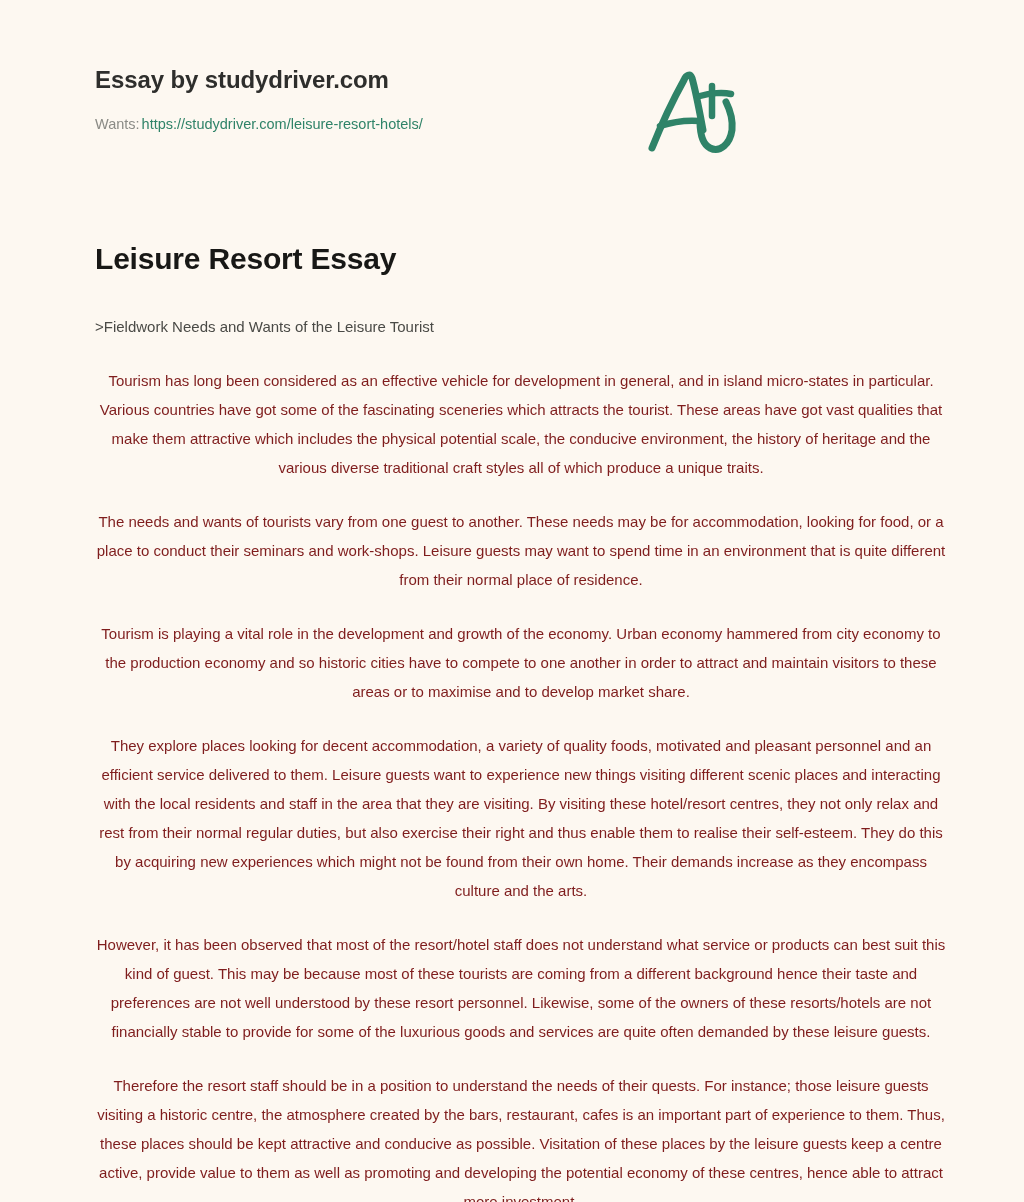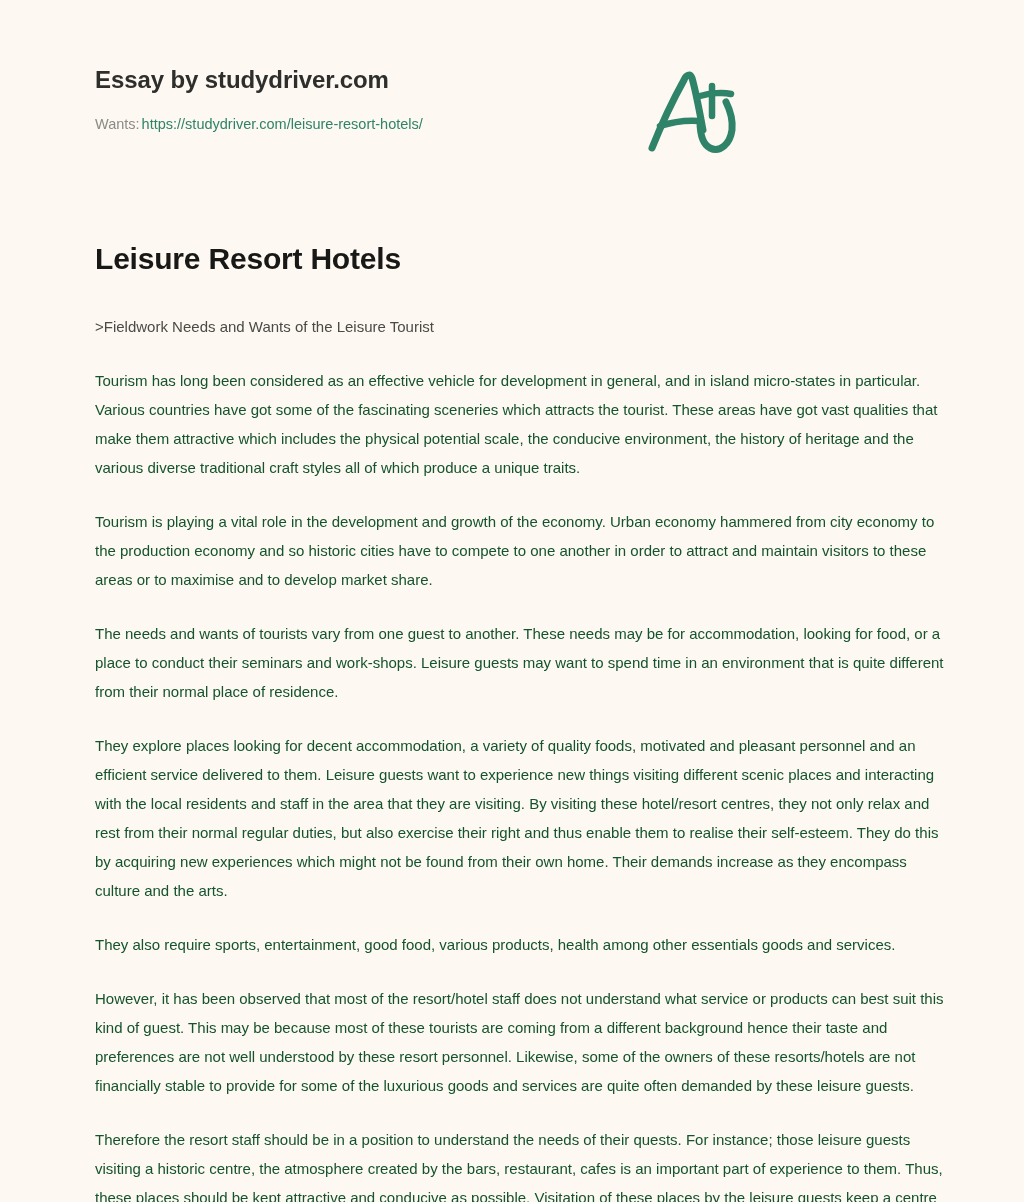--- a/index.html
+++ b/index.html
@@ -102,23 +102,23 @@
   .subtitle {
     font-size: 15px;
     line-height: 29px;
     color: #4a4a46;
     margin: 8px 0 25px 0;
   }
 
   .para {
     font-size: 15px;
     line-height: 29px;
-    color: #14532d;
+    color: #7f1d1d;
     margin: 0 0 25px 0;
-    text-align: left;
+    text-align: center;
   }
 
   .para:last-child {
     margin-bottom: 0;
   }
 </style>
 </head>
 <body>
 
 <div class="page">
@@ -138,27 +138,26 @@
           <path d="M20 62 C32 58 48 56 60 57" stroke-width="6.5"></path>
           <path d="M60 57 C60 70 62 80 70 84 C80 89 90 80 92 66 C93 56 90 46 86 38" stroke-width="7"></path>
           <path d="M72 22 L72 52" stroke-width="6.5"></path>
           <path d="M60 32 C70 29 83 28 91 30" stroke-width="6.5"></path>
         </g>
       </svg>
     </div>
   </div>
 
   <div class="article">
-    <h1 class="doc-title">Leisure Resort Hotels</h1>
+    <h1 class="doc-title">Leisure Resort Essay</h1>
 
     <p class="subtitle">&gt;Fieldwork Needs and Wants of the Leisure Tourist</p>
 
     <p class="para">Tourism has long been considered as an effective vehicle for development in general, and in island micro-states in particular. Various countries have got some of the fascinating sceneries which attracts the tourist. These areas have got vast qualities that make them attractive which includes the physical potential scale, the conducive environment, the history of heritage and the various diverse traditional craft styles all of which produce a unique traits.</p>
+    <p class="para">The needs and wants of tourists vary from one guest to another. These needs may be for accommodation, looking for food, or a place to conduct their seminars and work-shops. Leisure guests may want to spend time in an environment that is quite different from their normal place of residence.</p>
     <p class="para">Tourism is playing a vital role in the development and growth of the economy. Urban economy hammered from city economy to the production economy and so historic cities have to compete to one another in order to attract and maintain visitors to these areas or to maximise and to develop market share.</p>
-    <p class="para">The needs and wants of tourists vary from one guest to another. These needs may be for accommodation, looking for food, or a place to conduct their seminars and work-shops. Leisure guests may want to spend time in an environment that is quite different from their normal place of residence.</p>
     <p class="para">They explore places looking for decent accommodation, a variety of quality foods, motivated and pleasant personnel and an efficient service delivered to them. Leisure guests want to experience new things visiting different scenic places and interacting with the local residents and staff in the area that they are visiting. By visiting these hotel/resort centres, they not only relax and rest from their normal regular duties, but also exercise their right and thus enable them to realise their self-esteem. They do this by acquiring new experiences which might not be found from their own home. Their demands increase as they encompass culture and the arts.</p>
-    <p class="para">They also require sports, entertainment, good food, various products, health among other essentials goods and services.</p>
     <p class="para">However, it has been observed that most of the resort/hotel staff does not understand what service or products can best suit this kind of guest. This may be because most of these tourists are coming from a different background hence their taste and preferences are not well understood by these resort personnel. Likewise, some of the owners of these resorts/hotels are not financially stable to provide for some of the luxurious goods and services are quite often demanded by these leisure guests.</p>
     <p class="para">Therefore the resort staff should be in a position to understand the needs of their quests. For instance; those leisure guests visiting a historic centre, the atmosphere created by the bars, restaurant, cafes is an important part of experience to them. Thus, these places should be kept attractive and conducive as possible. Visitation of these places by the leisure guests keep a centre active, provide value to them as well as promoting and developing the potential economy of these centres, hence able to attract more investment.</p>
 
   </div>
 
 </div>
 
 </body></html>

